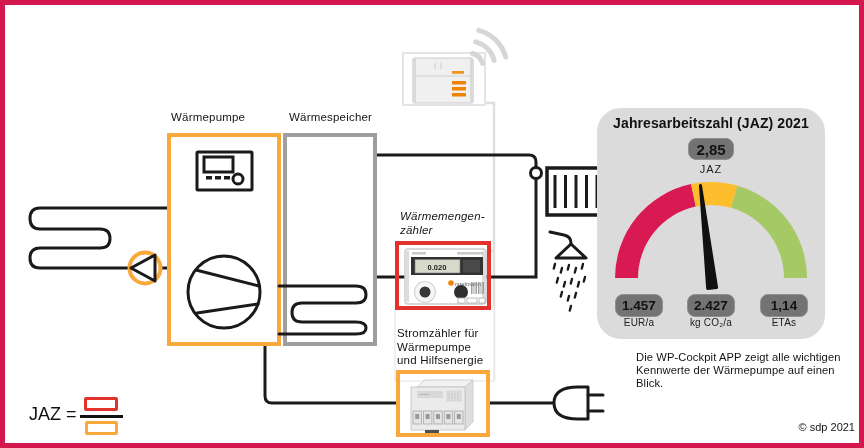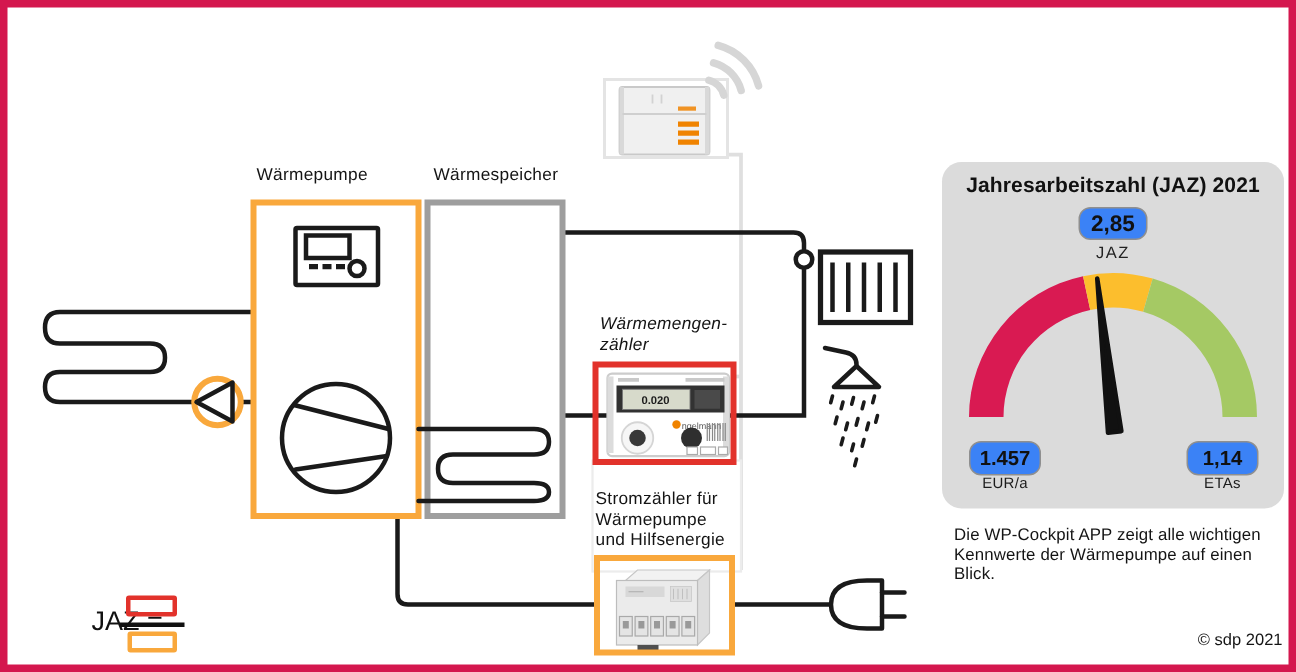--- a/index.html
+++ b/index.html
@@ -7,40 +7,40 @@
   #stage{
     position:relative;width:864px;height:448px;background:#fff;
     border:5px solid #D4174E;overflow:hidden;
     font-family:"Liberation Sans","DejaVu Sans",sans-serif;color:#161616;
   }
   svg.scheme{position:absolute;left:0;top:0;z-index:1;}
   svg text{font-family:"Liberation Sans","DejaVu Sans",sans-serif;}
   .lbl{position:absolute;z-index:3;font-size:11.5px;font-weight:500;letter-spacing:.2px;line-height:1.18;color:#141414;}
   .lbl div{white-space:nowrap;}
   
-  .panel{position:absolute;left:623px;top:103px;width:228px;height:231px;
-    background:#DBDBDB;border-radius:13px;z-index:2;}
+  .panel{position:absolute;left:592px;top:103px;width:228px;height:231px;
+    background:#DBDBDB;border-radius:24px;z-index:2;}
   .panel-title{position:absolute;top:7px;left:0;width:100%;text-align:center;
     font-size:14px;font-weight:bold;letter-spacing:.1px;color:#111;}
-  .pill{background:#3b82f6;border:1.5px solid #8f8f8f;border-radius:8px;
+  .pill{background:#737373;border:1.5px solid #8f8f8f;border-radius:8px;
     display:flex;align-items:center;justify-content:center;font-weight:bold;color:#111;}
   .jaz-pill{position:absolute;left:91px;top:30px;width:46px;height:22px;font-size:15px;z-index:4;}
   .jaz-pill-label{position:absolute;left:91px;top:55px;width:46px;text-align:center;
     font-size:11px;letter-spacing:1px;color:#222;z-index:4;}
   #gauge-svg{position:absolute;left:0;top:0;z-index:2;}
   .metric{position:absolute;top:186px;width:48px;z-index:4;}
   .metric .pill{width:48px;height:23px;font-size:13.5px;}
   .metric .m-label{margin-top:0;text-align:center;font-size:10px;letter-spacing:.2px;color:#1c1c1c;white-space:nowrap;}
   .m-eur{left:18px;} .m-co2{left:90px;} .m-eta{left:163px;}
   .caption{position:absolute;left:631px;top:346px;width:224px;z-index:2;
     font-size:11.2px;line-height:1.18;letter-spacing:.1px;color:#141414;}
   .copyright{position:absolute;left:740px;top:416px;width:110px;text-align:right;
     font-size:11px;color:#141414;z-index:2;}
   
-  .formula-lhs{position:absolute;left:24px;top:399px;font-size:18px;font-weight:500;color:#111;z-index:2;margin-left:32px;}
+  .formula-lhs{position:absolute;left:24px;top:399px;font-size:18px;font-weight:500;color:#111;z-index:2;}
   .f-red{position:absolute;left:79px;top:392px;width:34px;height:14px;border:3px solid #E2322B;border-radius:2px;z-index:2;}
   .f-line{position:absolute;left:75px;top:410px;width:43px;height:3px;background:#111;z-index:2;}
   .f-orange{position:absolute;left:80px;top:416px;width:33px;height:14px;border:3px solid #F9A83C;border-radius:2px;z-index:2;}
 </style>
 </head>
 <body>
 
 <div id="stage">
 
   <svg class="scheme" width="864" height="448" viewBox="0 0 864 448">
@@ -219,20 +219,26 @@
         <path d="M94.04047768149513,76.09783032955465 A96,96 0 0 1 140.46118615843193,77.71887718992139 L134.12152697464094,99.82789619650272 A73,73 0 0 0 98.82244657030358,98.59522514643218 Z" fill="#FCBE2D"></path>
         <path d="M140.46118615843193,77.71887718992139 A96,96 0 0 1 210,170 L187,170 A73,73 0 0 0 134.12152697464094,99.82789619650272 Z" fill="#A5C964"></path>
         <path d="M103.47210111958468,77.59781742207737 L119.6031054882237,179.4263040948103 L110.66095878713442,180.44513301872144 Z" fill="#111" stroke="#111" stroke-width="3" stroke-linejoin="round"></path>
       </svg>
     <div class="metric m-eur">
       <div class="pill">
           <span>1.457</span>
         </div>
       <div class="m-label">EUR/a</div>
     </div>
+    <div class="metric m-co2">
+      <div class="pill">
+          <span>2.427</span>
+        </div>
+      <div class="m-label">kg CO₂/a</div>
+    </div>
     <div class="metric m-eta">
       <div class="pill">
           <span>1,14</span>
         </div>
       <div class="m-label">ETAs</div>
     </div>
   </div>
 
   <div class="caption">Die WP-Cockpit APP zeigt alle wichtigen Kennwerte der Wärmepumpe auf einen Blick.</div>
   <div class="copyright">© sdp 2021</div>

